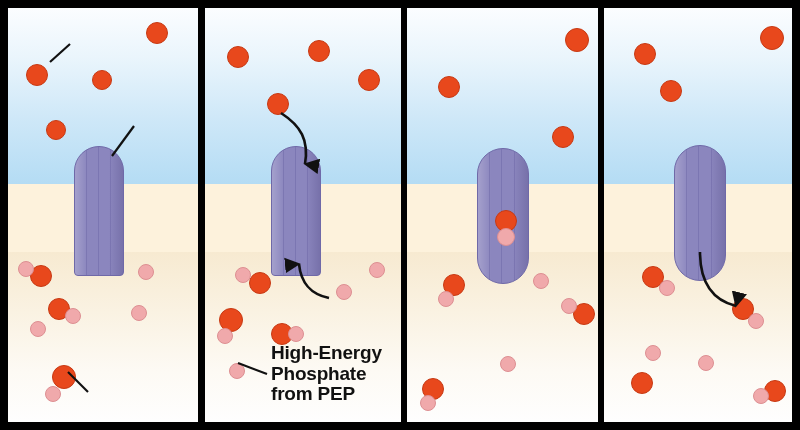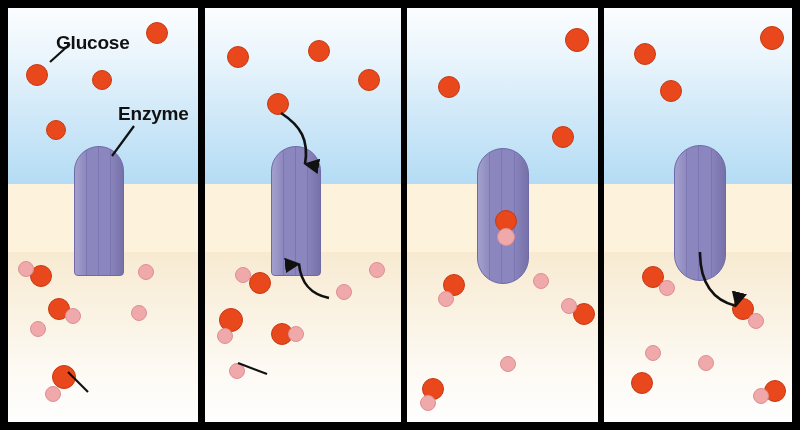--- a/index.html
+++ b/index.html
@@ -179,22 +179,20 @@
             <div class="stripe" style="left: 11px;"></div>
             <div class="stripe" style="left: 23px;"></div>
             <div class="stripe" style="left: 35px;"></div>
           </div>
         </div>
       <svg class="overlay" viewBox="0 0 190 414" preserveAspectRatio="none">
         <line x1="42" y1="54" x2="62" y2="36" stroke="#111" stroke-width="2.2"></line>
         <line x1="104" y1="148" x2="126" y2="118" stroke="#111" stroke-width="2.2"></line>
         <line x1="60" y1="364" x2="80" y2="384" stroke="#111" stroke-width="2.2"></line>
       </svg>
-      <div class="label lab-glucose" style="left:48px;top:25px;">Glucose</div>
-      <div class="label lab-enzyme" style="left:110px;top:96px;">Enzyme</div>
     </div>
   </div>
 
   <div class="panel" id="p2" style="left: 205px; width: 196px;">
     <div class="panel-inner">
       <div class="extra"></div>
       <div class="membrane">
         <div class="lipid-layer lipid-top">
             <div class="head" style="left: -4px;"></div>
             <div class="tail" style="left: 0.5px;"></div>
@@ -317,20 +315,23 @@
             <path d="M0,0 L3,6 L6,0 z" fill="#111"></path>
           </marker>
           <marker id="ah-up" markerWidth="7" markerHeight="7" refX="3" refY="5.4" orient="auto" markerUnits="strokeWidth">
             <path d="M0,0 L3,6 L6,0 z" fill="#111"></path>
           </marker>
         </defs>
         <path d="M76,105 C96,118 104,132 100,156" fill="none" stroke="#111" stroke-width="2.6" marker-end="url(#ah-down)"></path>
         <path d="M124,290 C106,286 96,276 94,256" fill="none" stroke="#111" stroke-width="2.6" marker-end="url(#ah-up)"></path>
         <line x1="33" y1="355" x2="62" y2="366" stroke="#111" stroke-width="2.2"></line>
       </svg>
+      <div class="label lab-hep" style="left:66px;top:335px;">High-Energy
+Phosphate
+from PEP</div>
     </div>
   </div>
 
   <div class="panel" id="p3" style="left: 407px; width: 191px;">
     <div class="panel-inner">
       <div class="extra"></div>
       <div class="membrane">
         <div class="lipid-layer lipid-top">
             <div class="head" style="left: -4px;"></div>
             <div class="tail" style="left: 0.5px;"></div>

